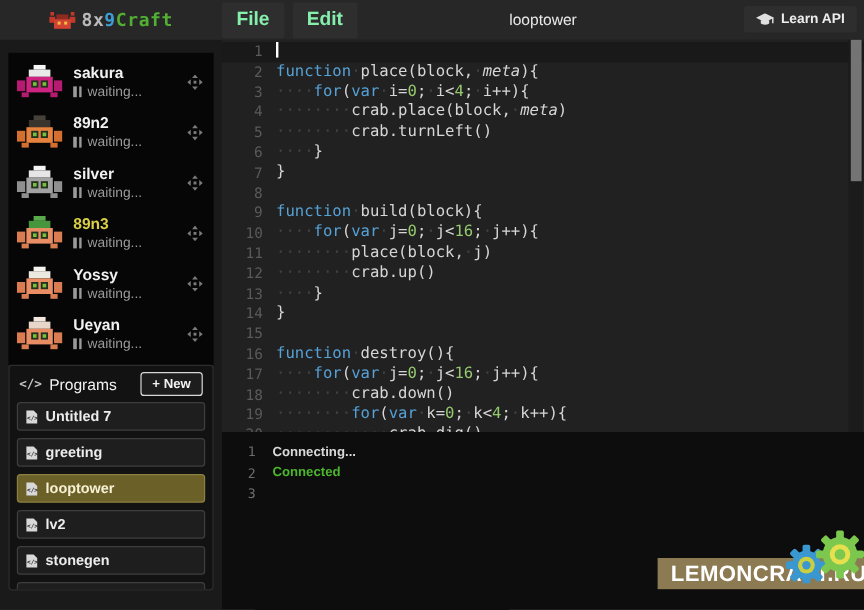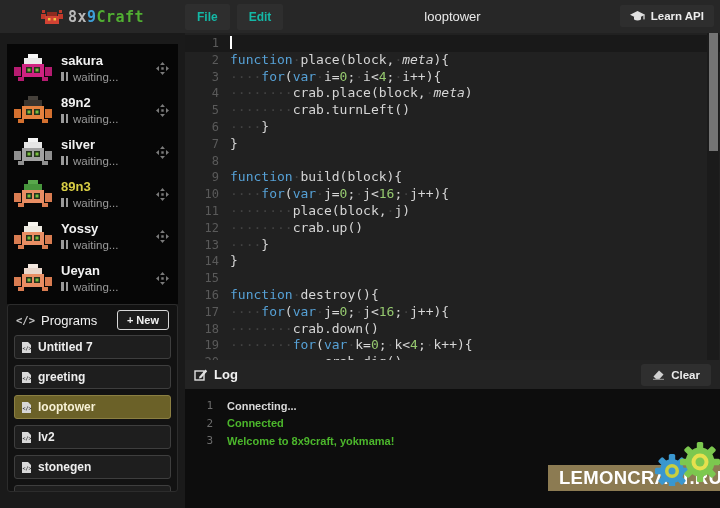--- a/index.html
+++ b/index.html
@@ -5,22 +5,22 @@
   * { margin:0; padding:0; box-sizing:border-box; }
   html,body { width:720px; height:508px; overflow:hidden; }
   body { background:#272727; font-family:"Liberation Sans", sans-serif; position:relative; }
 
   .app { width:720px; height:508px; display:flex; flex-direction:column; }
 
   
   .topbar { height:33px; flex-shrink:0; background:#272727; display:flex; align-items:center; position:relative; }
   .logo-area { width:185px; flex-shrink:0; display:flex; align-items:center; justify-content:center; gap:5px; }
   .logo-text { font-family:"DejaVu Sans Mono", monospace; font-weight:bold; font-size:15px; letter-spacing:.5px; }
-  .menu-btn { background:#2e2e2e; border:none; color:#14b8a6; font-family:"Liberation Sans",sans-serif;
-              font-weight:bold; font-size:12px; padding:6px 12px; border-radius:2px; margin-right:7px; cursor:pointer; }
+  .menu-btn { background:#2e2e2e; border:none; color:#86efac; font-family:"Liberation Sans",sans-serif;
+              font-weight:bold; font-size:16px; padding:6px 12px; border-radius:2px; margin-right:7px; cursor:pointer; }
   .doc-title { position:absolute; left:185px; right:0; text-align:center; color:#e9e9e9; font-size:13px; pointer-events:none; }
   .learn-api { position:absolute; right:6px; top:5px; background:#2e2e2e; border:none; color:#ececec;
                font-weight:bold; font-size:11.5px; padding:5px 10px; border-radius:2px; display:flex; align-items:center; gap:6px; cursor:pointer; }
 
   
   .main { flex:1; display:flex; min-height:0; }
 
   
   .left-col { width:185px; flex-shrink:0; background:#1a1a1a; display:flex; flex-direction:column; padding:11px 7px; }
   .crab-list { flex:1; background:#060606; overflow:hidden; padding-top:3px; }
@@ -426,46 +426,31 @@
             <div class="code-line"><span class="ln">18</span><span class="ct"><span class="ws">·</span><span class="ws">·</span><span class="ws">·</span><span class="ws">·</span><span class="ws">·</span><span class="ws">·</span><span class="ws">·</span><span class="ws">·</span>crab.down()</span></div>
             <div class="code-line"><span class="ln">19</span><span class="ct"><span class="ws">·</span><span class="ws">·</span><span class="ws">·</span><span class="ws">·</span><span class="ws">·</span><span class="ws">·</span><span class="ws">·</span><span class="ws">·</span><span class="kw">for</span>(<span class="kw">var</span><span class="ws">·</span>k=<span class="num">0</span>;<span class="ws">·</span>k&lt;<span class="num">4</span>;<span class="ws">·</span>k++){</span></div>
             <div class="code-line"><span class="ln">20</span><span class="ct"><span class="ws">·</span><span class="ws">·</span><span class="ws">·</span><span class="ws">·</span><span class="ws">·</span><span class="ws">·</span><span class="ws">·</span><span class="ws">·</span><span class="ws">·</span><span class="ws">·</span><span class="ws">·</span><span class="ws">·</span>crab.dig()</span></div>
           </div>
         <div class="scroll-track">
           <div class="scroll-thumb"></div>
         </div>
       </div>
 
       <div class="log-panel">
-        <div class="log-header">
-          <svg width="14" height="13" viewBox="0 0 14 13">
-            <rect x="1" y="3" width="9" height="9" fill="none" stroke="#e0e0e0" stroke-width="1.4"></rect>
-            <path d="M5.5 8.5 L11.5 1.5 L13.2 3.2 L7.2 10 L4.8 10.4 Z" fill="#e0e0e0"></path>
-          </svg>
-          <span class="log-title">Log</span>
-          <button class="clear-btn">
-            <svg width="13" height="11" viewBox="0 0 13 11">
-              <path d="M1.5 7.5 L7 1.5 L11.5 5.5 L7.5 10 H4 Z" fill="#d0d0d0"></path>
-              <rect x="1" y="9.8" width="11" height="1.2" fill="#8a8a8a"></rect>
-            </svg>
-            <span>Clear</span>
-          </button>
-        </div>
         <div class="log-content" id="logContent">
             <div class="log-line">
               <span class="log-ln">1</span>
               <span class="log-text info">Connecting...</span>
             </div>
             <div class="log-line">
               <span class="log-ln">2</span>
               <span class="log-text success">Connected</span>
             </div>
             <div class="log-line">
               <span class="log-ln">3</span>
-              <span class="log-text success">Welcome to 8x9craft, yokmama!</span>
             </div>
           </div>
       </div>
 
     </div>
   </div>
 </div>
 
 <svg class="watermark-gears" width="74" height="50" viewBox="0 0 74 50">
   <g>

